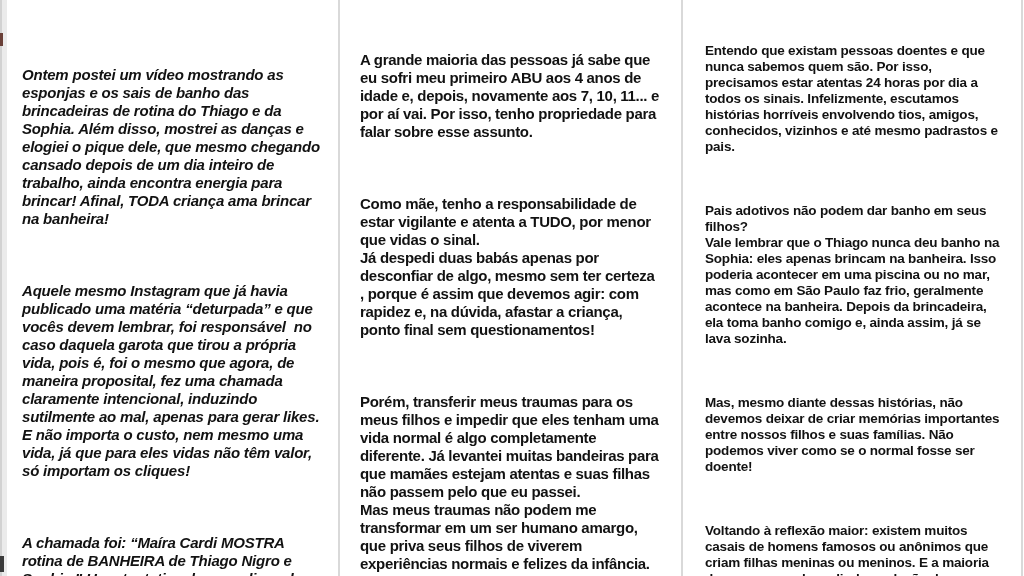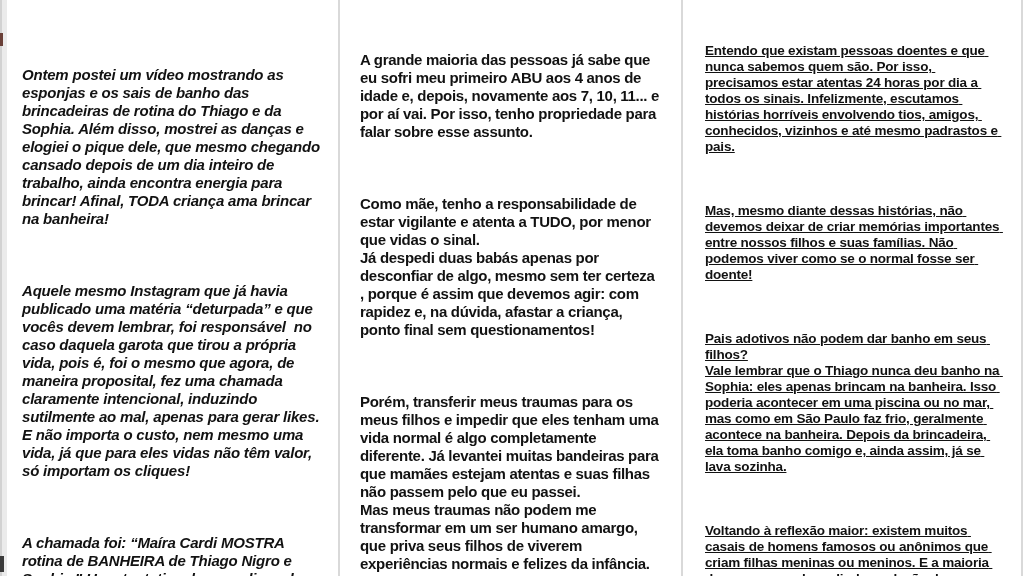--- a/index.html
+++ b/index.html
@@ -46,21 +46,21 @@
   .slide-1 p{margin-bottom:18px;font-style:italic;}
   .slide-2{
     left:360px;top:15px;width:301px;
     font-size:15px;line-height:18px;letter-spacing:-0.3px;
   }
   .slide-2 p{margin-bottom:18px;}
   .slide-3{
     left:705px;top:11px;width:299px;
     font-size:13.5px;line-height:16px;letter-spacing:-0.2px;
   }
-  .slide-3 p{margin-bottom:16px;text-decoration:underline;}
+  .slide-3 p{margin-bottom:16px;}
 </style>
 </head>
 <body>
 
 <div class="page">
 
   <div class="left-strip"></div>
   <div class="edge-speck-top"></div>
   <div class="edge-speck-bottom"></div>
 
@@ -78,23 +78,23 @@
     <p>Como mãe, tenho a responsabilidade de estar vigilante e atenta a TUDO, por menor que vidas o sinal.
 Já despedi duas babás apenas por desconfiar de algo, mesmo sem ter certeza , porque é assim que devemos agir: com rapidez e, na dúvida, afastar a criança, ponto final sem questionamentos!</p>
     <p>Porém, transferir meus traumas para os meus filhos e impedir que eles tenham uma vida normal é algo completamente diferente. Já levantei muitas bandeiras para que mamães estejam atentas e suas filhas não passem pelo que eu passei.
 Mas meus traumas não podem me transformar em um ser humano amargo, que priva seus filhos de viverem experiências normais e felizes da infância. Uma grande pena estarmos vivendo um um mundo tão doentio e nossos filhos pagarem as consequências de tudo isso!</p>
   </section>
 
   <div class="divider divider-2"></div>
 
   <section class="slide slide-3">
     <p>Entendo que existam pessoas doentes e que nunca sabemos quem são. Por isso, precisamos estar atentas 24 horas por dia a todos os sinais. Infelizmente, escutamos histórias horríveis envolvendo tios, amigos, conhecidos, vizinhos e até mesmo padrastos e pais.</p>
-    <p>Mas, mesmo diante dessas histórias, não devemos deixar de criar memórias importantes entre nossos filhos e suas famílias. Não podemos viver como se o normal fosse ser doente!</p>
     <p>Pais adotivos não podem dar banho em seus filhos?
 Vale lembrar que o Thiago nunca deu banho na Sophia: eles apenas brincam na banheira. Isso poderia acontecer em uma piscina ou no mar, mas como em São Paulo faz frio, geralmente acontece na banheira. Depois da brincadeira, ela toma banho comigo e, ainda assim, já se lava sozinha.</p>
+    <p>Mas, mesmo diante dessas histórias, não devemos deixar de criar memórias importantes entre nossos filhos e suas famílias. Não podemos viver como se o normal fosse ser doente!</p>
     <p>Voltando à reflexão maior: existem muitos casais de homens famosos ou anônimos que criam filhas meninas ou meninos. E a maioria das pessoas acham  linda a relação dessas crianças com seus pais adotivos.
 Mas aí eu pergunto: Quem dá banho nessas crianças? Será que contratam uma mulher? Por  serem homens, não poderiam dar banho em suas próprias filhas? O pensamento crítico das pessoas para nesse ponto?</p>
     
   </section>
 
   <div class="divider divider-right"></div>
 
 </div>
 
 </body></html>

